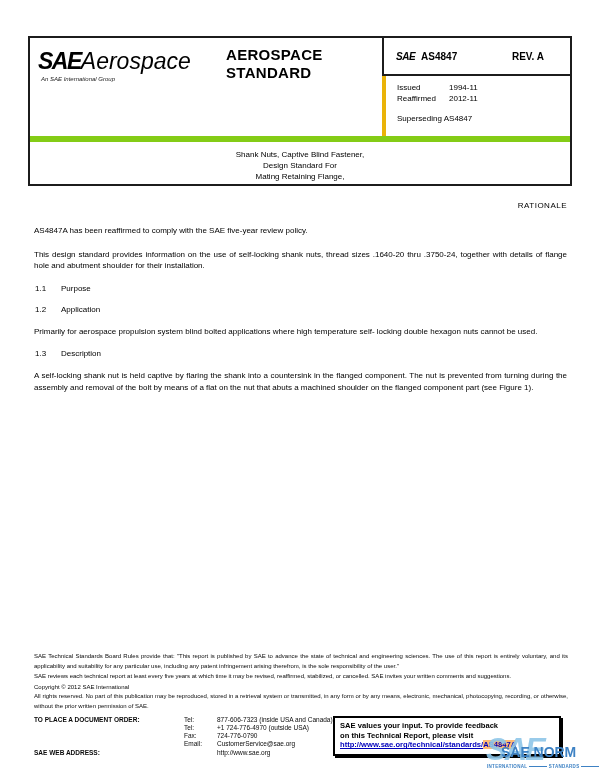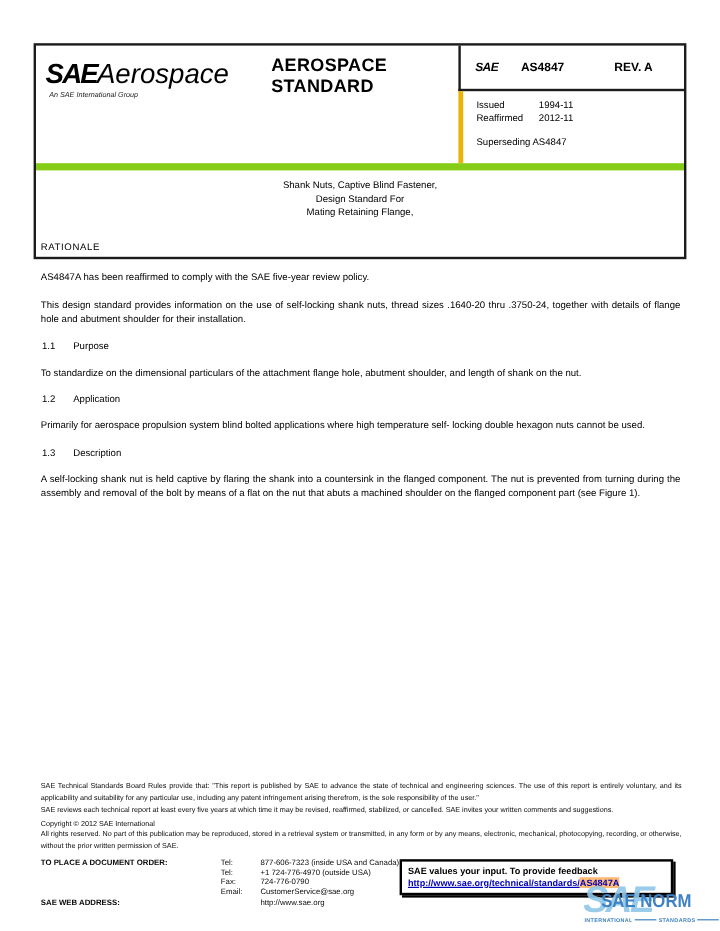--- a/index.html
+++ b/index.html
@@ -4,21 +4,21 @@
 <style>
   * { margin:0; padding:0; box-sizing:border-box; }
   html,body { background:#fff; }
   .page {
     position:relative; width:600px; height:776px; background:#ffffff;
     font-family:"Liberation Sans", sans-serif; color:#000; overflow:hidden;
   }
 
   
   .header-grid {
-    position:absolute; left:28px; top:36px; width:544px; height:180px;
+    position:absolute; left:28px; top:36px; width:544px; height:150px;
     border:2px solid #1c1c1c;
     display:grid;
     grid-template-columns:170px 1fr 188px;
     grid-template-rows:38px 60px 1fr;
   }
   .cell-logo   { grid-area:1/1/3/2; padding:12px 0 0 8px; }
   .cell-doctype{ grid-area:1/2/3/3; padding-top:8px; }
   .cell-docnum { grid-area:1/3/2/4; border-left:2px solid #1c1c1c; border-bottom:2px solid #1c1c1c;
                  display:flex; align-items:center; padding:0 10px 0 12px; }
   .cell-dochist{ grid-area:2/3/3/4; border-left:4px solid #eab308; padding:6px 0 0 11px;
@@ -29,29 +29,29 @@
   .sae-logo { white-space:nowrap; line-height:22px; }
   .sae-mark { font-weight:900; font-style:italic; font-size:23px; letter-spacing:-1.5px;
               border-bottom:0; }
   .sae-brand{ font-style:italic; font-size:23px; font-weight:400; letter-spacing:0; }
   .sae-tagline { font-size:6px; font-style:italic; color:#222; margin:1px 0 0 3px; }
 
   .doctype-text { font-size:15px; font-weight:bold; line-height:18px; letter-spacing:0.3px;
                   margin-left:26px; white-space:pre-line; }
 
   .docnum-sae { font-weight:900; font-style:italic; font-size:10px; letter-spacing:-0.5px; margin-right:6px; }
-  .docnum-no  { font-weight:bold; font-size:10px;margin-left:13px; }
+  .docnum-no  { font-weight:bold; font-size:10px; }
   .docnum-rev { font-weight:bold; font-size:10px; margin-left:auto; margin-right:16px; }
 
   .hist-row { display:grid; grid-template-columns:52px auto; }
   .superseding { margin-top:9px; }
 
   
   .doc-body { position:absolute; left:34px; top:201px; width:533px; font-size:8px; }
-  .rationale-head { text-align:left; letter-spacing:0.5px; margin-bottom:15px; }
+  .rationale-head { text-align:right; letter-spacing:0.5px; margin-bottom:15px; }
   .body-par { line-height:11.5px; text-align:justify; margin-bottom:12px; }
   .sec-head { margin:1px 0 12px 1px; }
   .sec-num  { display:inline-block; width:26px; }
 
   
   .doc-footer { position:absolute; left:34px; top:652px; width:534px; font-size:6px; color:#0a0a0a; }
   .notice { text-align:justify; line-height:9.6px; margin-bottom:1px; }
   .copyright { line-height:9.6px; margin-top:1px; }
   .rights { text-align:justify; line-height:9.6px; margin-bottom:4px; }
 
@@ -125,21 +125,20 @@
 
   <div class="doc-body">
     <div class="rationale-head">RATIONALE</div>
     <p class="body-par">AS4847A has been reaffirmed to comply with the SAE five-year review policy.</p>
 
     <p class="body-par">This design standard provides information on the use of self-locking shank nuts, thread sizes .1640-20 thru .3750-24, together with details of flange hole and abutment shoulder for their installation.</p>
 
     <div class="sec-head">
       <span class="sec-num">1.1</span><span>Purpose</span>
     </div>
-    <p class="body-par">To standardize on the dimensional particulars of the attachment flange hole, abutment shoulder, and length of shank on the nut.</p>
 
     <div class="sec-head">
       <span class="sec-num">1.2</span><span>Application</span>
     </div>
     <p class="body-par">Primarily for aerospace propulsion system blind bolted applications where high temperature self- locking double hexagon nuts cannot be used.</p>
 
     <div class="sec-head">
       <span class="sec-num">1.3</span><span>Description</span>
     </div>
     <p class="body-par">A self-locking shank nut is held captive by flaring the shank into a countersink in the flanged component.  The nut is prevented from turning during the assembly and removal of the bolt by means of a flat on the nut that abuts a machined shoulder on the flanged component part (see Figure 1).</p>
@@ -165,20 +164,21 @@
       <span class="order-sub" style="grid-row:4">Email:</span>
       <span class="order-val" style="grid-row:4">CustomerService@sae.org</span>
 
       <span class="order-label" style="grid-row:5">SAE WEB ADDRESS:</span>
       <span class="order-val" style="grid-row:5">http://www.sae.org</span>
     </div>
   </div>
 
   <div class="feedback-box">
     <div>SAE values your input. To provide feedback</div>
+    <div>on this Technical Report, please visit</div>
     <div>
       <span class="feedback-link">http://www.sae.org/technical/standards/</span><span class="feedback-doc">AS4847A</span>
     </div>
   </div>
 
   <div class="watermark">
     <div class="wm-sae">SAE</div>
     <div class="wm-name">SAE NORM</div>
     <div class="wm-captions">
       <span>INTERNATIONAL</span>

